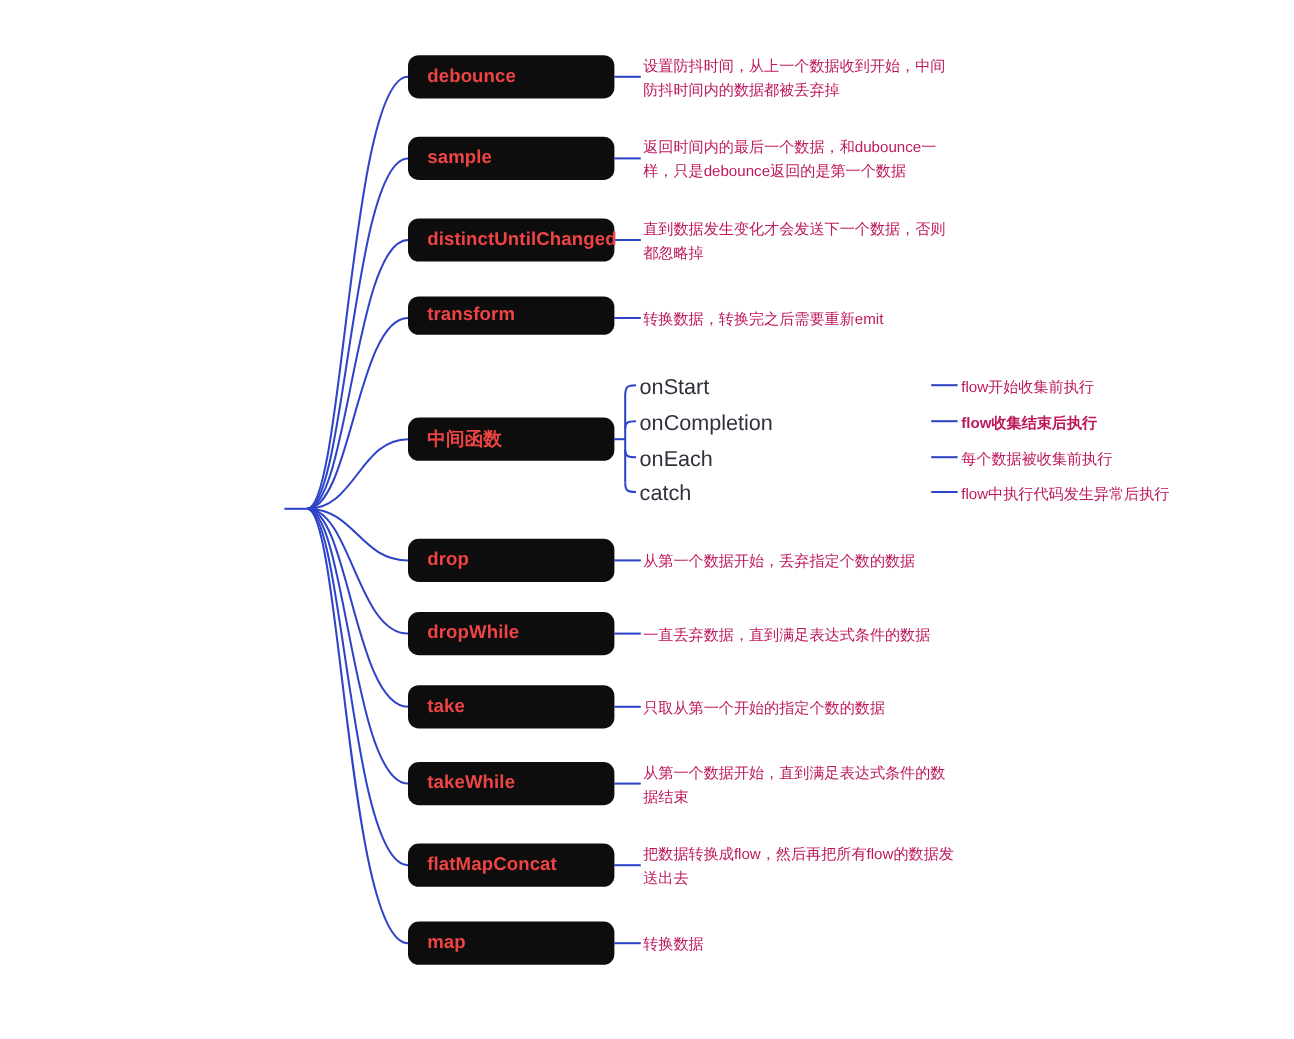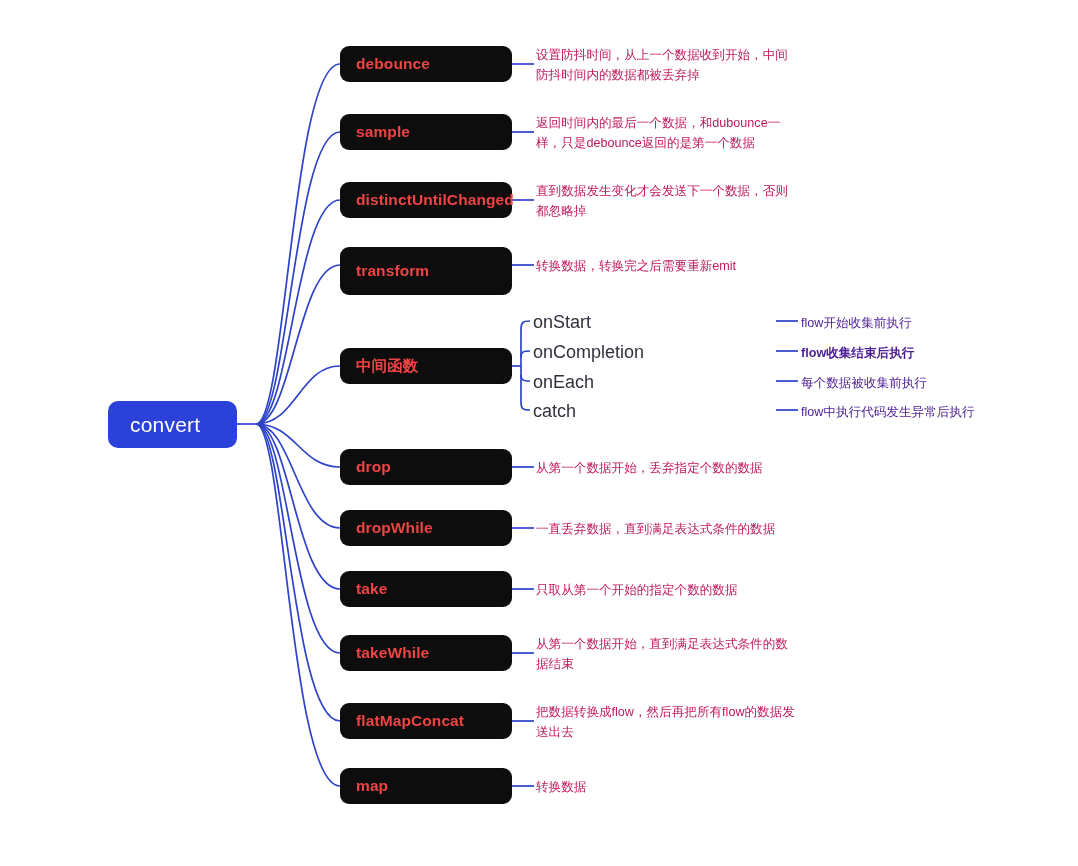--- a/index.html
+++ b/index.html
@@ -63,21 +63,21 @@
     color: #be185d;
     font-size: 12.6px;
     line-height: 20px;
     width: 262px;
   }
   .desc-wide {
     width: 270px;
   }
   .desc-far {
     position: absolute;
-    color: #4c1d95;
+    color: #be185d;
     font-size: 12.6px;
     line-height: 18px;
     white-space: nowrap;
   }
 </style>
 </head>
 <body>
 
 <div id="mindmap">
 
@@ -116,40 +116,37 @@
       <path d="M521,375 C521,380 523,381 530,381"></path>
       <path d="M521,402 C521,409 523,410 530,410"></path>
 
       <path d="M776,321 L798,321"></path>
       <path d="M776,351 L798,351"></path>
       <path d="M776,381 L798,381"></path>
       <path d="M776,410 L798,410"></path>
     </g>
   </svg>
 
-  <div class="node node-root" style="left:108px; top:401px; width:129px; height:47px;">
-    <span>convert</span>
-  </div>
 
   <div class="node node-main" style="left:340px; top:46px; width:172px; height:36px;">
     <span>debounce</span>
   </div>
   <div class="desc" style="left:536px; top:45px;">设置防抖时间，从上一个数据收到开始，中间防抖时间内的数据都被丢弃掉</div>
 
   <div class="node node-main" style="left:340px; top:114px; width:172px; height:36px;">
     <span>sample</span>
   </div>
   <div class="desc" style="left:536px; top:113px;">返回时间内的最后一个数据，和dubounce一样，只是debounce返回的是第一个数据</div>
 
   <div class="node node-main" style="left:340px; top:182px; width:172px; height:36px;">
     <span>distinctUntilChanged</span>
   </div>
   <div class="desc" style="left:536px; top:181px;">直到数据发生变化才会发送下一个数据，否则都忽略掉</div>
 
-  <div class="node node-main" style="left:340px; top:247px; width:172px; height:48px;">
+  <div class="node node-main" style="left:340px; top:247px; width:172px; height:32px;">
     <span>transform</span>
   </div>
   <div class="desc desc-wide" style="left:536px; top:256px;">转换数据，转换完之后需要重新emit</div>
 
   <div class="node node-main" style="left:340px; top:348px; width:172px; height:36px;">
     <span>中间函数</span>
   </div>
 
   <div class="leaf-label" style="left:533px; top:313px;">onStart</div>
   <div class="desc-far" style="left:801px; top:314px;">flow开始收集前执行</div>

